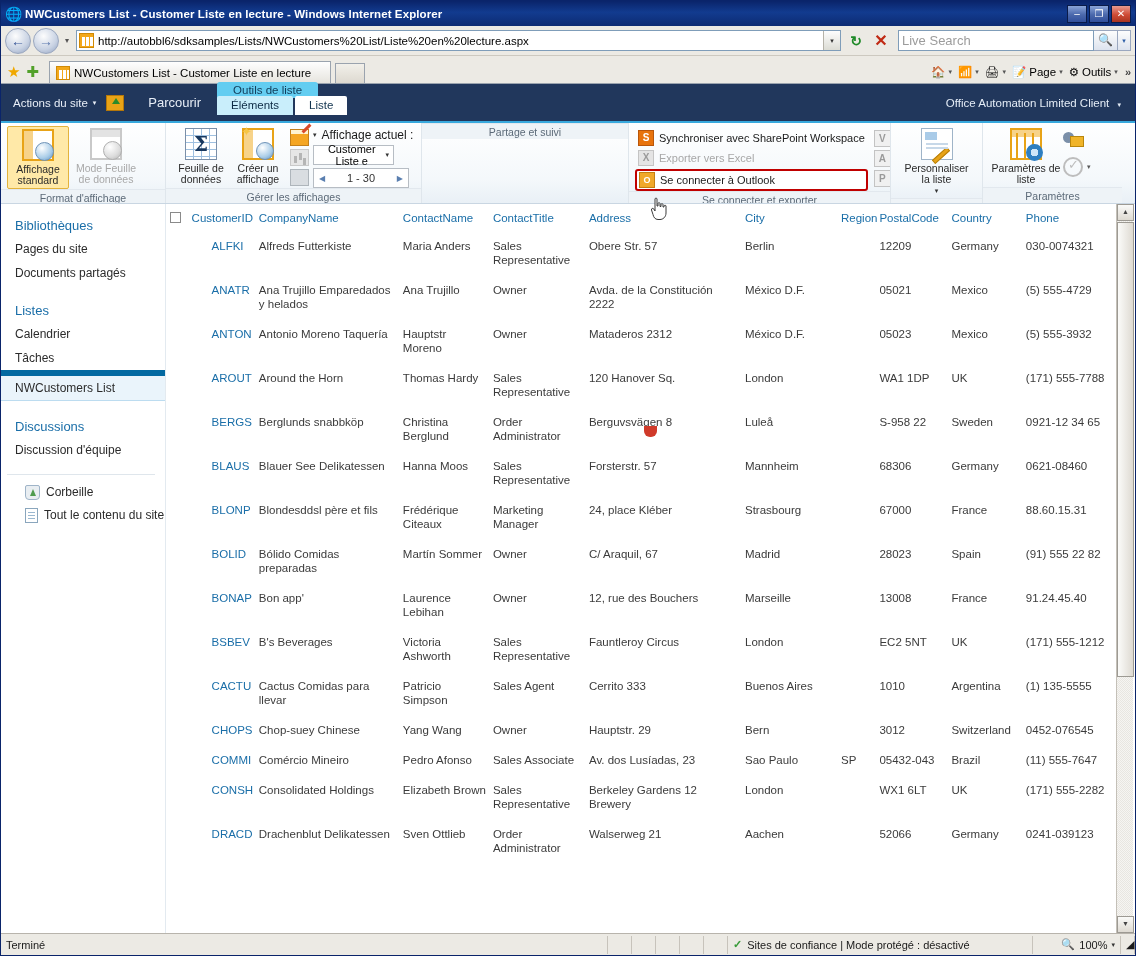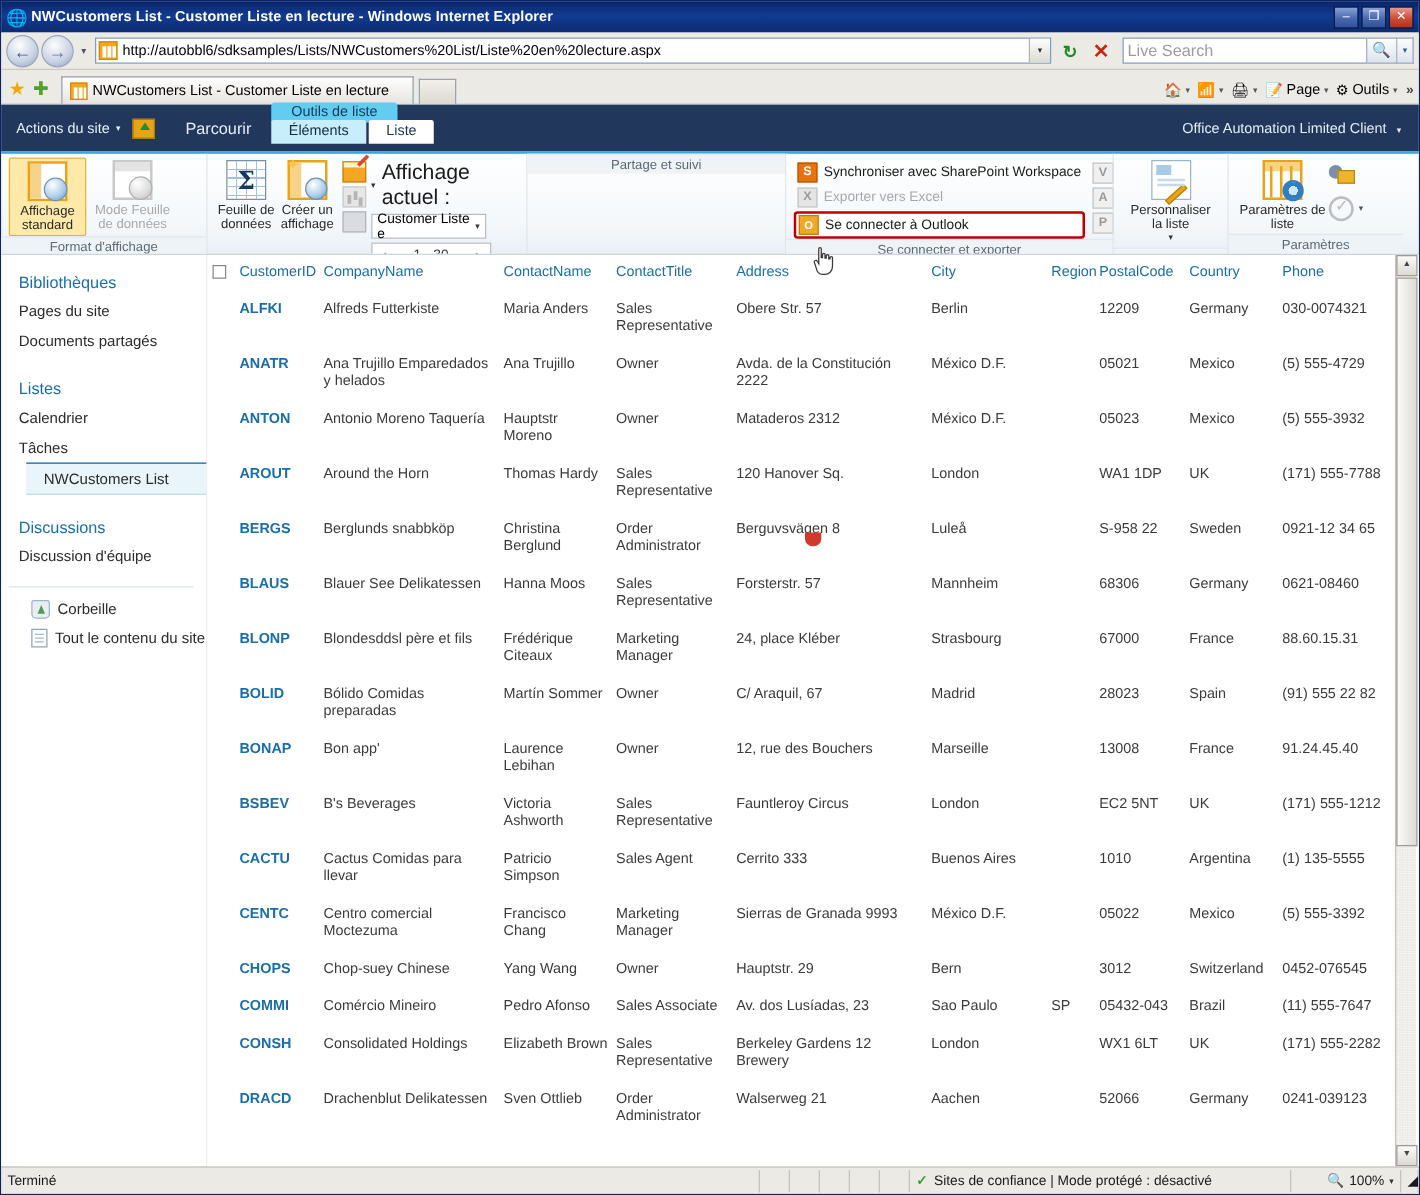--- a/index.html
+++ b/index.html
@@ -226,24 +226,24 @@
   .sic-sp{background:#e8730c;border:1px solid #b9560a;color:#fff;font-size:10px;font-weight:bold;text-align:center;line-height:14px;}
   .sic-x{background:#e4e4e4;border:1px solid #c4c4c4;color:#9a9a9a;font-size:10px;font-weight:bold;text-align:center;line-height:14px;}
   .sic-ol{background:#f0a82a;border:1px solid #c47f12;color:#fff;font-size:9px;font-weight:bold;text-align:center;line-height:14px;}
 
   .vapcol { display:flex; flex-direction:column; gap:3px; padding: 4px 6px 0; }
   .vap {
     width:17px;height:17px;border:1px solid #c3c3c3;background:#f0f0f0;color:#9a9a9a;
     font-size:10px;font-weight:bold;text-align:center;line-height:15px;
   }
   .currentview { display:flex; flex-direction:column; gap:3px; padding-top:2px;}
-  .cv-label { font-size:17px; color:#1a1a1a; }
+  .cv-label { font-size:12px; color:#1a1a1a; }
   .cv-select {
-    width:92px;height:20px;background:#fff;border:1px solid #b7bdc4;
-    font-size:11px; display:flex; align-items:center; justify-content:space-between; padding:0 4px;
+    width:81px;height:20px;background:#fff;border:1px solid #b7bdc4;
+    font-size:11px; display:flex; align-items:center; justify-content:space-between; padding:0 4px;text-align:center;
   }
   .cv-select .car { font-size:7px; color:#333; }
   .cv-pager {
     width:96px;height:20px;background:#fff;border:1px solid #b7bdc4;
     font-size:11px;display:flex;align-items:center;justify-content:space-between;padding:0 5px;color:#333;
   }
   .cv-pager .arr { color:#5a7fb0; font-size:8px; }
   .viewicons { display:flex; flex-direction:column; gap:3px; padding: 3px 4px 0; }
   .vi { width:19px; height:17px; position:relative; }
   .vi-edit{background:#f5a623;border:1px solid #c4801a;}
@@ -290,21 +290,21 @@
   .page {
     flex: 1 1 auto; display:flex; background:#fff; overflow:hidden; position:relative;
     border-top: 1px solid #c9d6e2;
   }
   .leftnav {
     width: 165px; flex:0 0 165px; background:#fff; padding: 8px 0 0 0;
     border-right: 1px solid #e3eaf0; font-size: 12px;
   }
   .ln-head { color:#1a6ea8; font-size:13px; padding: 6px 0 4px 14px; }
   .ln-item { color:#2b2b2b; font-size:12px; padding: 5px 0 5px 14px; }
-  .ln-item.sel { background:#eaf4fb; border-top:1px solid #0369a1; border-bottom:1px solid #bcdcf0;margin-left:20px; }
+  .ln-item.sel { background:#eaf4fb; border-top:6px solid #0369a1; border-bottom:1px solid #bcdcf0; }
   .ln-sep { height:1px; background:#dfe6ec; margin: 12px 10px 6px 6px; }
   .ln-bottom { padding-left: 24px; }
   .ln-bottom .row { display:flex; align-items:flex-start; padding: 4px 0; font-size:12px; color:#2b2b2b;}
   .bin-ic{width:15px;height:15px;margin-right:6px;background:#e9eef2;border:1px solid #9fb4c8;border-radius:2px 2px 4px 4px;
     position:relative;flex:0 0 auto;}
   .bin-ic::after{content:"";position:absolute;left:4px;top:3px;width:0;height:0;
     border-left:3px solid transparent;border-right:3px solid transparent;border-bottom:7px solid #4f9b4f;}
   .doc-ic{width:13px;height:15px;margin-right:6px;background:#fff;border:1px solid #8aa6bd;flex:0 0 auto;position:relative;}
   .doc-ic::after{content:"";position:absolute;left:2px;top:3px;right:2px;height:1px;background:#9bb8d0;
     box-shadow:0 3px 0 #9bb8d0,0 6px 0 #9bb8d0;}
@@ -313,21 +313,21 @@
   .content { flex:1 1 auto; overflow:hidden; position:relative; background:#fff; }
   table.lst { width: 952px; border-collapse: collapse; table-layout: fixed; margin-left: 4px;}
   table.lst th {
     font-size: 11.5px; color:#1a6ea8; font-weight: normal; text-align:left;
     vertical-align: top; padding: 8px 4px 6px 0; white-space: nowrap;
   }
   table.lst td {
     font-size: 11.5px; color:#3b3b3b; vertical-align: top;
     padding: 8px 6px 8px 0; line-height: 14px;
   }
-  table.lst td.id a { color:#1a6ea8; font-weight: bold; text-decoration:none; font-size:11.5px; }
+  table.lst td.id a { color:#1a6ea8; font-weight: normal; text-decoration:none; font-size:11.5px;margin-left:20px; }
   .cbhdr { width:18px; }
   .cbox { width:11px;height:11px;border:1px solid #8a8a8a;background:#fff;display:inline-block; }
   .redmark {
     position:absolute; left: 478px; top: 222px; width:13px;height:11px;
     background:#d03a2a; border-radius: 0 0 6px 6px;
   }
   
   .c-id{width:56px;} .c-co{width:120px;} .c-cn{width:75px;} .c-ct{width:80px;}
   .c-ad{width:130px;} .c-ci{width:80px;} .c-re{width:32px;} .c-pc{width:60px;}
   .c-cy{width:62px;} .c-ph{width:80px;}
@@ -769,33 +769,20 @@
               <td class="c-ct">Sales Agent</td>
               <td class="c-ad">Cerrito 333</td>
               <td class="c-ci">Buenos Aires</td>
               <td class="c-re"></td>
               <td class="c-pc">1010</td>
               <td class="c-cy">Argentina</td>
               <td class="c-ph">(1) 135-5555</td>
             </tr>
             <tr>
               <td></td>
-              <td class="c-id id"><a>CENTC</a></td>
-              <td class="c-co">Centro comercial Moctezuma</td>
-              <td class="c-cn">Francisco Chang</td>
-              <td class="c-ct">Marketing Manager</td>
-              <td class="c-ad">Sierras de Granada 9993</td>
-              <td class="c-ci">México D.F.</td>
-              <td class="c-re"></td>
-              <td class="c-pc">05022</td>
-              <td class="c-cy">Mexico</td>
-              <td class="c-ph">(5) 555-3392</td>
-            </tr>
-            <tr>
-              <td></td>
               <td class="c-id id"><a>CHOPS</a></td>
               <td class="c-co">Chop-suey Chinese</td>
               <td class="c-cn">Yang Wang</td>
               <td class="c-ct">Owner</td>
               <td class="c-ad">Hauptstr. 29</td>
               <td class="c-ci">Bern</td>
               <td class="c-re"></td>
               <td class="c-pc">3012</td>
               <td class="c-cy">Switzerland</td>
               <td class="c-ph">0452-076545</td>

